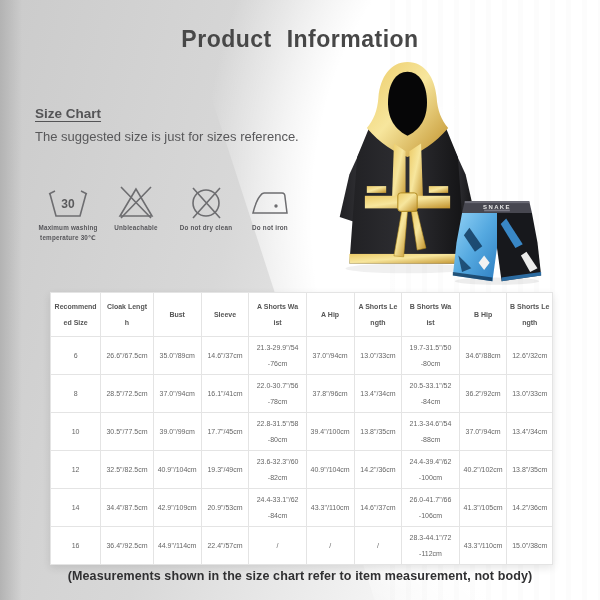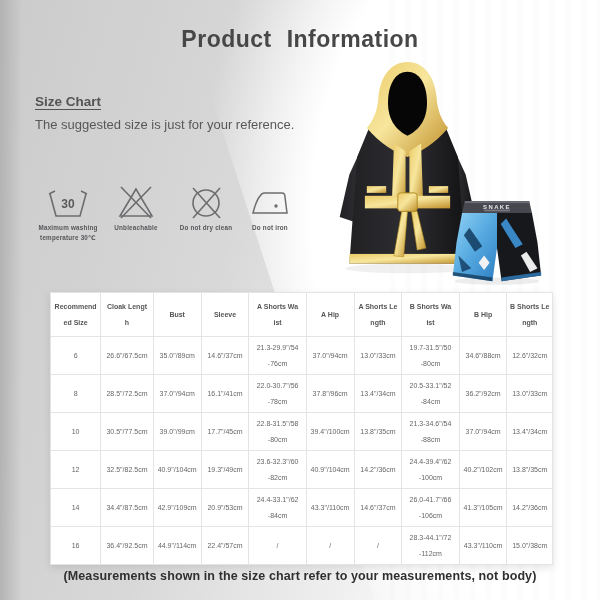--- a/index.html
+++ b/index.html
@@ -24,21 +24,21 @@
   }
   .curtain{
     position:absolute;right:0;top:0;width:210px;height:100%;opacity:.5;pointer-events:none;
     background:repeating-linear-gradient(90deg, rgba(0,0,0,.025) 0 5px, rgba(255,255,255,0) 5px 16px);
   }
   .page-title{
     position:absolute;left:0;top:26px;width:600px;text-align:center;
     font-size:23px;font-weight:bold;color:#474747;letter-spacing:.5px;word-spacing:8px;
   }
   .note{position:absolute;left:35px;top:94px;width:270px;color:#58585a;}
-  .note-heading{font-size:13.5px;font-weight:bold;text-decoration:underline;text-underline-offset:3px;margin-bottom:7px;color:#545456;}
+  .note-heading{font-size:13.5px;font-weight:bold;text-decoration:underline;text-underline-offset:3px;margin-bottom:7px;color:#545456;margin-top:12px;}
   .note-line{font-size:13px;line-height:1.42;}
   .care-row{position:absolute;left:36px;top:183px;display:flex;align-items:flex-start;}
   .care-item{display:flex;flex-direction:column;align-items:center;}
   .care-item .glyph{height:36px;display:flex;align-items:flex-end;}
   .care-label{
     margin-top:4px;font-size:6.3px;font-weight:bold;color:#56565a;text-align:center;
     line-height:1.6;white-space:pre-line;letter-spacing:.2px;
   }
   .c1{width:64px;} .c2{width:72px;} .c3{width:68px;} .c4{width:60px;}
   .product-shot{position:absolute;pointer-events:none;}
@@ -77,21 +77,21 @@
 
 <div class="swoosh"></div>
 <div class="curtain"></div>
 <div class="streak"></div>
 <div class="left-edge"></div>
 
 <div class="page-title">Product Information</div>
 
 <div class="note">
   <div class="note-heading">Size Chart</div>
-  <div class="note-line">The suggested size is just for your reference.</div>
+  <div class="note-line">The suggested size is just for sizes reference.</div>
 </div>
 
 <div class="care-row">
   <div class="care-item c1">
     <span class="glyph">
       <svg width="40" height="30" viewBox="0 0 40 30">
         <path d="M2,5 L8,27 L32,27 L38,5" fill="none" stroke="#6d6d70" stroke-width="1.6"></path>
         <path d="M1,5 L7,2 M39,5 L33,2" stroke="#6d6d70" stroke-width="1.4" fill="none"></path>
         <text x="20" y="19" text-anchor="middle" font-size="12" font-weight="bold" fill="#5a5a5c">30</text>
       </svg>
@@ -287,13 +287,13 @@
         <td>/</td>
         <td>/</td>
         <td>28.3-44.1"/72
 -112cm</td>
         <td>43.3"/110cm</td>
         <td>15.0"/38cm</td>
       </tr>
     </tbody>
 </table>
 
-<div class="footer-note">(Measurements shown in the size chart refer to your measurements, not body)</div>
+<div class="footer-note">(Measurements shown in the size chart refer to item measurement, not body)</div>
 
 </body></html>

